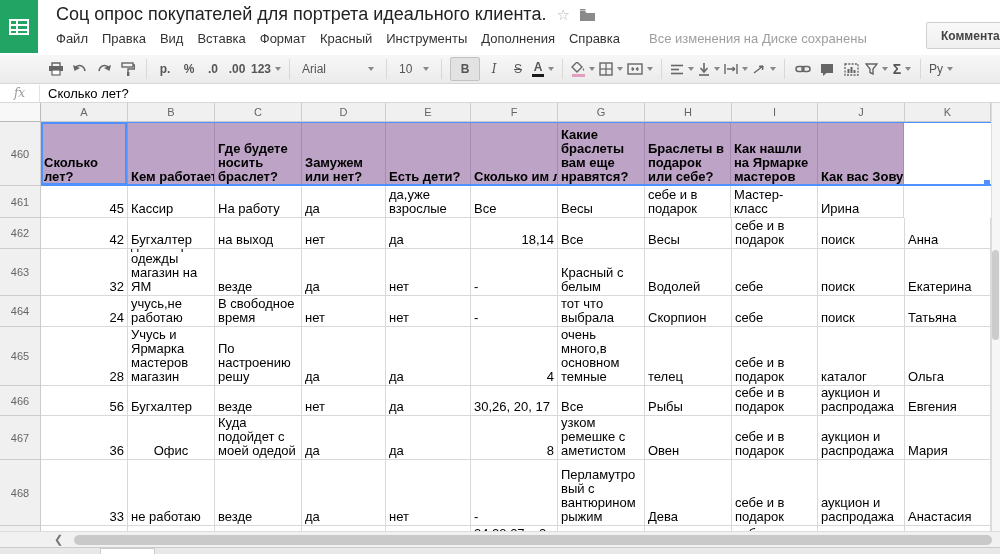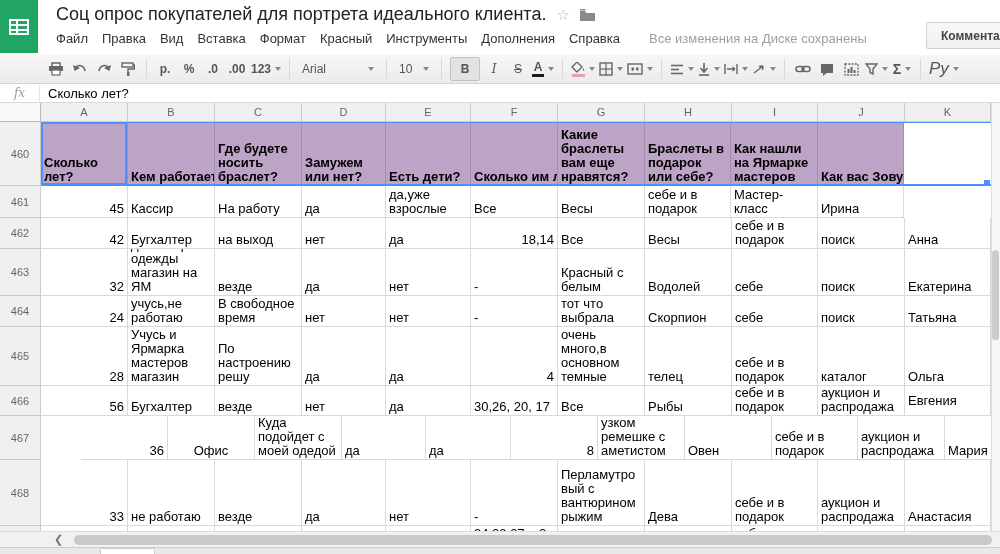--- a/index.html
+++ b/index.html
@@ -263,21 +263,21 @@
     <svg class="icon" width="13" height="12" viewBox="0 0 13 12">
       <path d="M1 1 h11 L8 6 v5 l-3 -1.5 V6 Z" fill="none" stroke="#666" stroke-width="1.4"></path>
     </svg>
     <span class="caret"></span>
     </span>
   <span class="tbtn txt" style="font-size:14px;">
       <span>Σ</span>
       <span class="caret"></span>
     </span>
   <span class="tsep"></span>
-  <span class="tbtn" style="font-size:17px;font-style:italic;">
+  <span class="tbtn" style="font-size:12px;">
       <span>Ру</span>
       <span class="caret"></span>
     </span>
 </div>
 
 <div class="formula-bar">
   <span class="fx">fx</span>
   <span class="formula-value">Сколько лет?</span>
 </div>
 
@@ -533,27 +533,27 @@
       </div>
       <div class="cell" style="width: 87px;">
         <span>Рыбы</span>
       </div>
       <div class="cell" style="width: 86px;">
         <span>себе и в подарок</span>
       </div>
       <div class="cell" style="width: 87px;">
         <span>аукцион и распродажа</span>
       </div>
-      <div class="cell" style="width: 86px; align-items: center;">
+      <div class="cell" style="width: 86px;">
         <span>Евгения</span>
       </div>
     </div>
     <div class="row" style="height: 44px;">
       <div class="rownum">467</div>
-      <div class="cell num" style="width: 87px; margin-left: 40px;">
+      <div class="cell num" style="width: 87px;">
         <span>36</span>
       </div>
       <div class="cell" style="width: 87px; justify-content: center;">
         <span>Офис</span>
       </div>
       <div class="cell" style="width: 87px;">
         <span>Куда подойдет с моей одедой</span>
       </div>
       <div class="cell" style="width: 84px;">
         <span>да</span>

